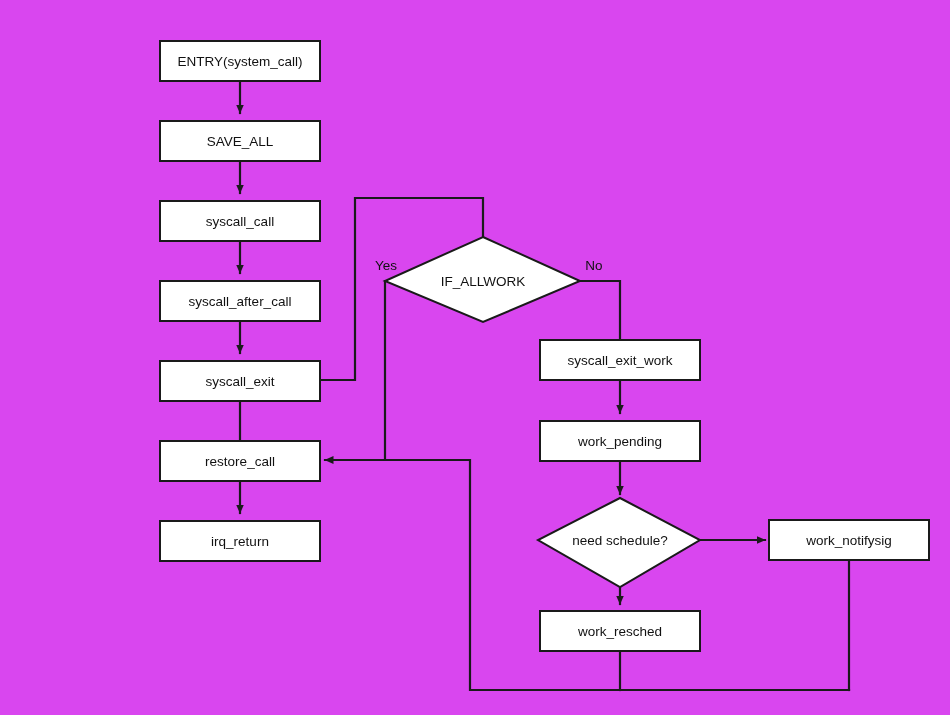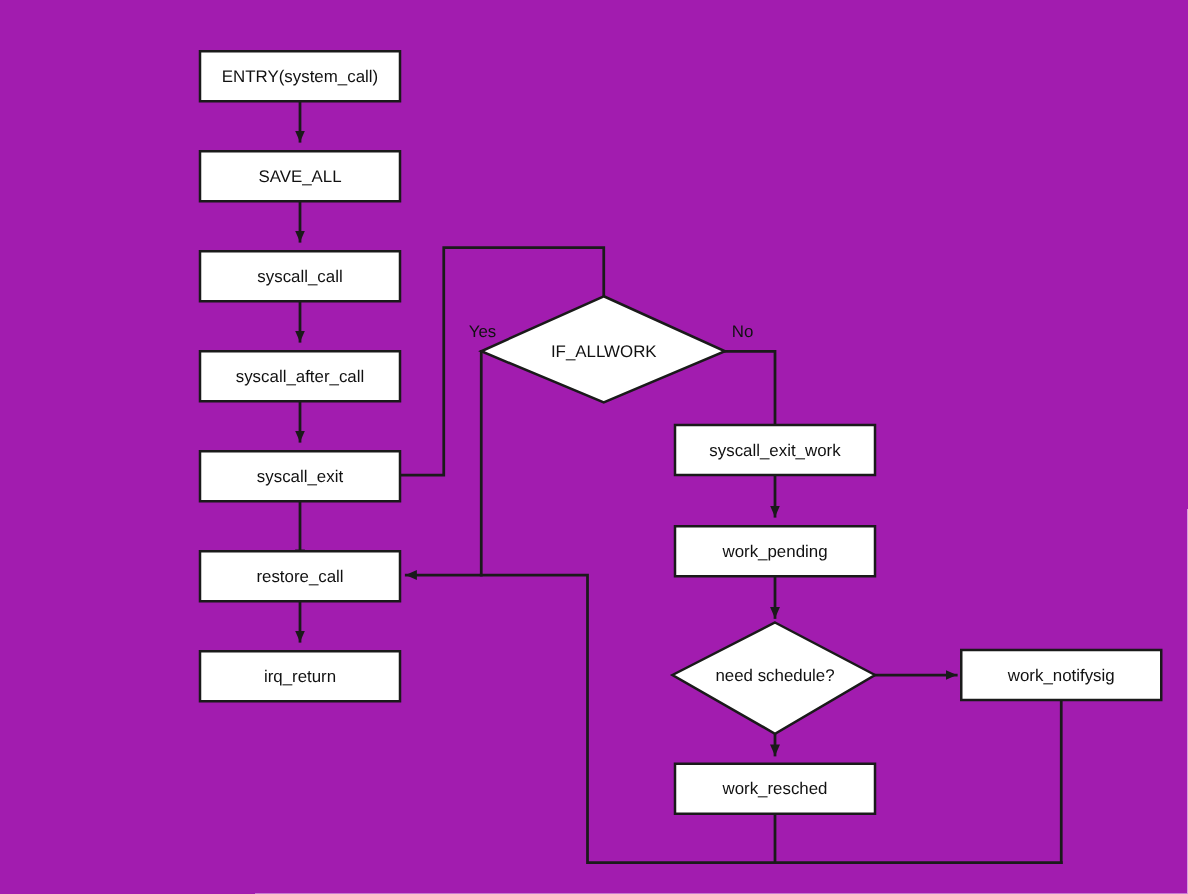--- a/index.html
+++ b/index.html
@@ -8,21 +8,21 @@
     padding: 0;
     background: #ffffff;
   }
   body {
     font-family: "Liberation Sans", sans-serif;
   }
   #canvas {
     position: relative;
     width: 950px;
     height: 715px;
-    background: #a21caf;
+    background: #d946ef;
     overflow: hidden;
   }
   #flow-svg {
     position: absolute;
     left: 0;
     top: 0;
     width: 950px;
     height: 715px;
   }
   .node-box {

